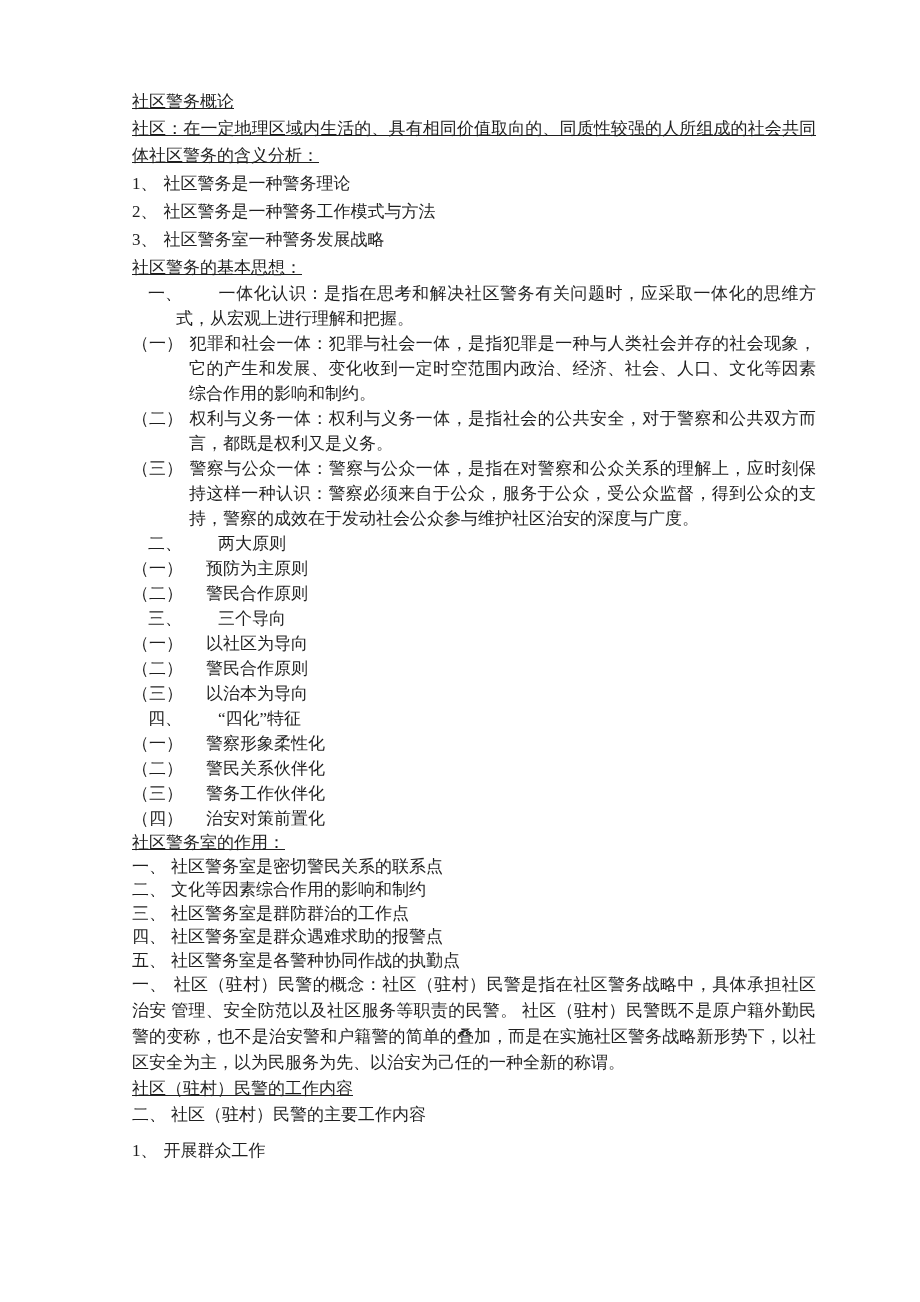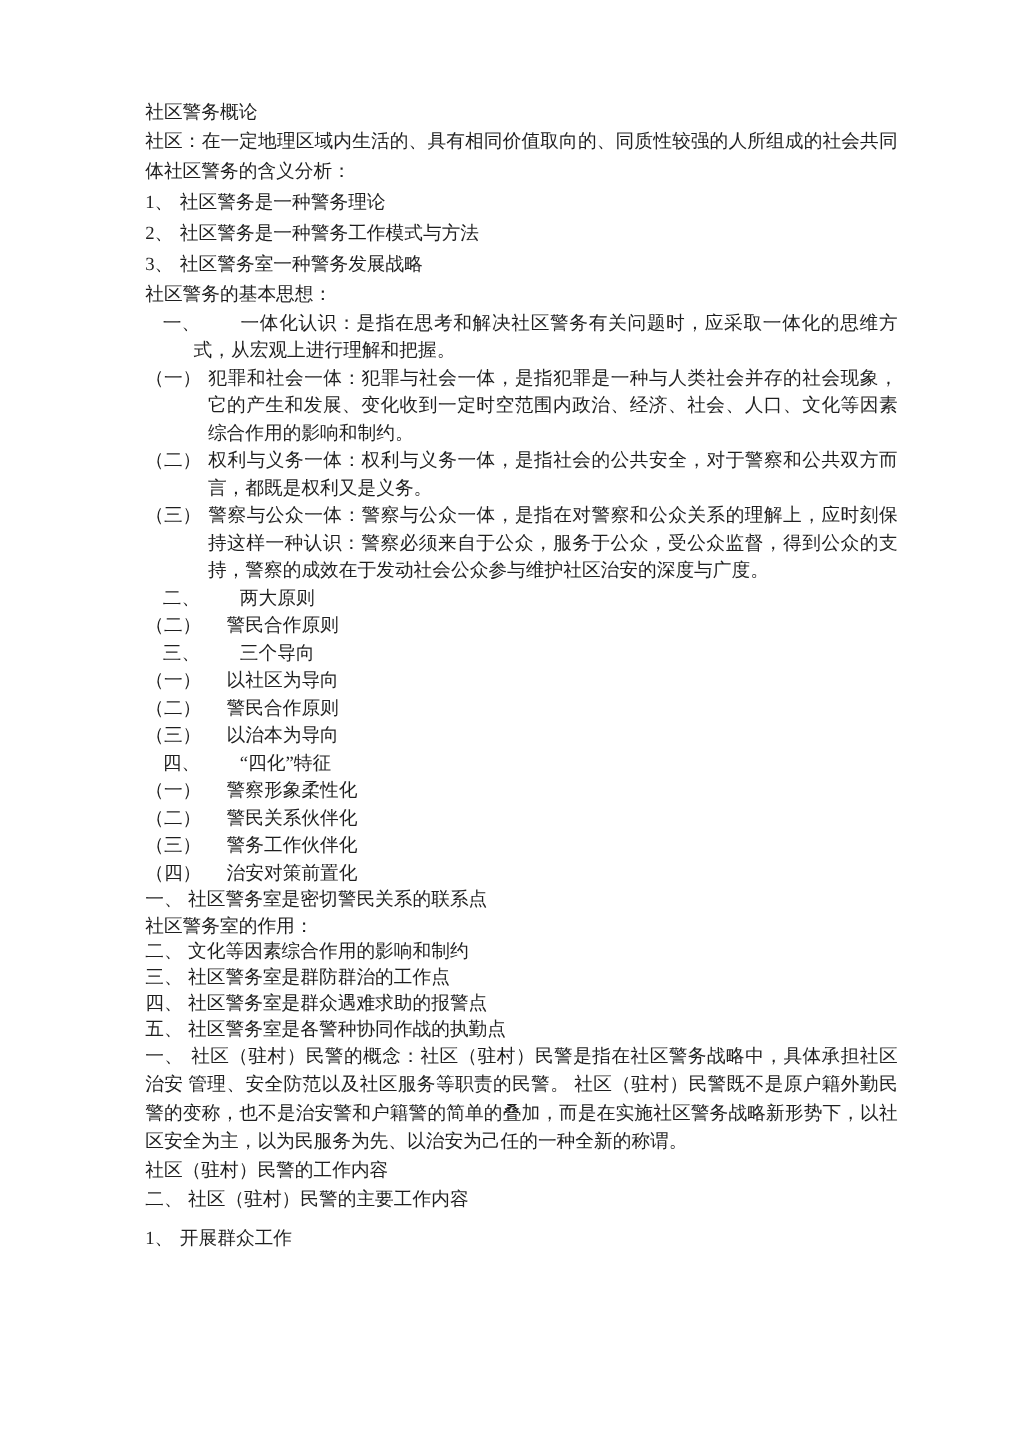--- a/index.html
+++ b/index.html
@@ -27,21 +27,21 @@
     white-space: normal;
   }
   
   section[data-name="section-intro"] .ln        { line-height: 27px; }
   section[data-name="section-definition-list"] .ln { line-height: 27px; margin: 1px 0; }
   section[data-name="section-basic-ideas"] .ln  { line-height: 25px; }
   section[data-name="section-basic-ideas"] .ln.t-heading { line-height: 27px; }
   section[data-name="section-station-roles"] .ln { line-height: 23.5px; }
   section[data-name="section-minjing"] .ln      { line-height: 26px; }
   
-  .t-heading, .t-para { text-indent: 0; }
+  .t-heading, .t-para { text-indent: 0; text-decoration: underline; }
   
   .t-num .marker { margin-right: 6px; }
   .t-num.t-last { margin-top: 10px; }
   
   .t-cn-tab { padding-left: 28px; text-indent: -28px; margin-left: 16px; }
   .t-cn-tab .marker { display: inline-block; width: 70px; text-indent: 0; }
   
   .t-paren { padding-left: 57px; text-indent: -57px; }
   .t-paren .marker { display: inline-block; width: 57px; text-indent: 0; }
   
@@ -66,34 +66,35 @@
       <p class="ln t-num" data-name="text-line"><span class="marker" data-name="list-marker">2、</span><span data-name="line-text">社区警务是一种警务工作模式与方法</span></p>
       <p class="ln t-num" data-name="text-line"><span class="marker" data-name="list-marker">3、</span><span data-name="line-text">社区警务室一种警务发展战略</span></p>
     </section>
     <section data-name="section-basic-ideas">
       <p class="ln t-heading" data-name="section-heading"><span data-name="line-text">社区警务的基本思想：</span></p>
       <p class="ln t-cn-tab" data-name="text-line"><span class="marker" data-name="list-marker">一、</span><span data-name="line-text">一体化认识：是指在思考和解决社区警务有关问题时，应采取一体化的思维方式，从宏观上进行理解和把握。</span></p>
       <p class="ln t-paren" data-name="text-line"><span class="marker" data-name="list-marker">（一）</span><span data-name="line-text">犯罪和社会一体：犯罪与社会一体，是指犯罪是一种与人类社会并存的社会现象，它的产生和发展、变化收到一定时空范围内政治、经济、社会、人口、文化等因素综合作用的影响和制约。</span></p>
       <p class="ln t-paren" data-name="text-line"><span class="marker" data-name="list-marker">（二）</span><span data-name="line-text">权利与义务一体：权利与义务一体，是指社会的公共安全，对于警察和公共双方而言，都既是权利又是义务。</span></p>
       <p class="ln t-paren" data-name="text-line"><span class="marker" data-name="list-marker">（三）</span><span data-name="line-text">警察与公众一体：警察与公众一体，是指在对警察和公众关系的理解上，应时刻保持这样一种认识：警察必须来自于公众，服务于公众，受公众监督，得到公众的支持，警察的成效在于发动社会公众参与维护社区治安的深度与广度。</span></p>
       <p class="ln t-cn-tab" data-name="text-line"><span class="marker" data-name="list-marker">二、</span><span data-name="line-text">两大原则</span></p>
+      <p class="ln t-paren-wide" data-name="text-line"><span class="marker" data-name="list-marker">（一）</span><span data-name="line-text">预防为主原则</span></p>
       <p class="ln t-paren-wide" data-name="text-line"><span class="marker" data-name="list-marker">（二）</span><span data-name="line-text">警民合作原则</span></p>
       <p class="ln t-cn-tab" data-name="text-line"><span class="marker" data-name="list-marker">三、</span><span data-name="line-text">三个导向</span></p>
       <p class="ln t-paren-wide" data-name="text-line"><span class="marker" data-name="list-marker">（一）</span><span data-name="line-text">以社区为导向</span></p>
       <p class="ln t-paren-wide" data-name="text-line"><span class="marker" data-name="list-marker">（二）</span><span data-name="line-text">警民合作原则</span></p>
       <p class="ln t-paren-wide" data-name="text-line"><span class="marker" data-name="list-marker">（三）</span><span data-name="line-text">以治本为导向</span></p>
       <p class="ln t-cn-tab" data-name="text-line"><span class="marker" data-name="list-marker">四、</span><span data-name="line-text">“四化”特征</span></p>
       <p class="ln t-paren-wide" data-name="text-line"><span class="marker" data-name="list-marker">（一）</span><span data-name="line-text">警察形象柔性化</span></p>
       <p class="ln t-paren-wide" data-name="text-line"><span class="marker" data-name="list-marker">（二）</span><span data-name="line-text">警民关系伙伴化</span></p>
       <p class="ln t-paren-wide" data-name="text-line"><span class="marker" data-name="list-marker">（三）</span><span data-name="line-text">警务工作伙伴化</span></p>
       <p class="ln t-paren-wide" data-name="text-line"><span class="marker" data-name="list-marker">（四）</span><span data-name="line-text">治安对策前置化</span></p>
     </section>
     <section data-name="section-station-roles">
+      <p class="ln t-heading" data-name="section-heading"><span data-name="line-text">社区警务室的作用：</span></p>
       <p class="ln t-cn-inline" data-name="text-line"><span class="marker" data-name="list-marker">一、</span><span data-name="line-text">社区警务室是密切警民关系的联系点</span></p>
-      <p class="ln t-heading" data-name="section-heading"><span data-name="line-text">社区警务室的作用：</span></p>
       <p class="ln t-cn-inline" data-name="text-line"><span class="marker" data-name="list-marker">二、</span><span data-name="line-text">文化等因素综合作用的影响和制约</span></p>
       <p class="ln t-cn-inline" data-name="text-line"><span class="marker" data-name="list-marker">三、</span><span data-name="line-text">社区警务室是群防群治的工作点</span></p>
       <p class="ln t-cn-inline" data-name="text-line"><span class="marker" data-name="list-marker">四、</span><span data-name="line-text">社区警务室是群众遇难求助的报警点</span></p>
       <p class="ln t-cn-inline" data-name="text-line"><span class="marker" data-name="list-marker">五、</span><span data-name="line-text">社区警务室是各警种协同作战的执勤点</span></p>
     </section>
     <section data-name="section-minjing">
       <p class="ln t-para-flow" data-name="text-line"><span class="marker" data-name="list-marker">一、</span><span data-name="line-text">社区（驻村）民警的概念：社区（驻村）民警是指在社区警务战略中，具体承担社区治安 管理、安全防范以及社区服务等职责的民警。 社区（驻村）民警既不是原户籍外勤民警的变称，也不是治安警和户籍警的简单的叠加，而是在实施社区警务战略新形势下，以社区安全为主，以为民服务为先、以治安为己任的一种全新的称谓。</span></p>
       <p class="ln t-heading" data-name="section-heading"><span data-name="line-text">社区（驻村）民警的工作内容</span></p>
       <p class="ln t-cn-inline" data-name="text-line"><span class="marker" data-name="list-marker">二、</span><span data-name="line-text">社区（驻村）民警的主要工作内容</span></p>
       <p class="ln t-num t-last" data-name="text-line"><span class="marker" data-name="list-marker">1、</span><span data-name="line-text">开展群众工作</span></p>

